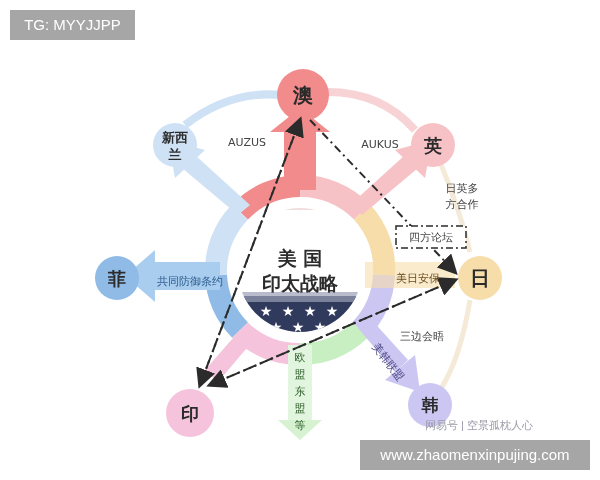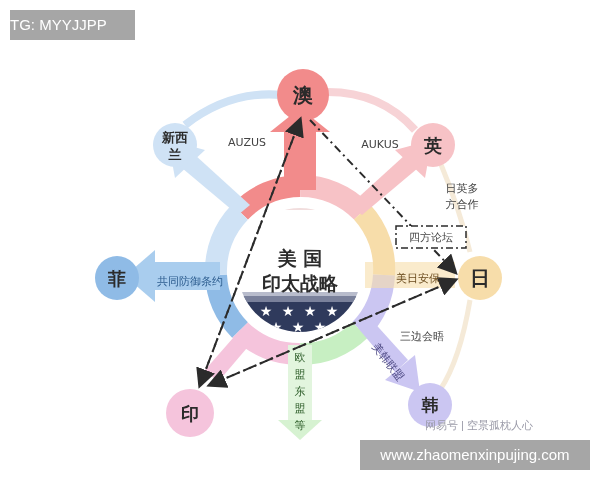--- a/index.html
+++ b/index.html
@@ -1,20 +1,20 @@
 <!DOCTYPE html>
 <html><head>
 <meta charset="utf-8">
 <style>
   html, body { margin:0; padding:0; }
   body { width:600px; height:480px; background:#ffffff; position:relative; overflow:hidden;
          font-family:"DejaVu Sans","Liberation Sans",sans-serif; }
   .tag { position:absolute; left:10px; top:10px; width:125px; height:30px; background:#a6a6a6;
          color:#ffffff; font-family:"Liberation Sans",sans-serif; font-size:15px; line-height:30px;
-         }
+         text-align:center; }
   .url { position:absolute; left:360px; top:440px; width:230px; height:30px; background:#a6a6a6;
          color:#ffffff; font-family:"Liberation Sans",sans-serif; font-size:15px; line-height:30px;
          text-align:center; }
   svg.diagram { position:absolute; left:0; top:0; }
   .node-text { font-weight:bold; fill:#2b2b2b; text-anchor:middle; dominant-baseline:central; }
   .lbl { fill:#444; font-size:11px; text-anchor:middle; dominant-baseline:central; }
   .wm { position:absolute; left:425px; top:418px; font-size:11px; color:#9a9aa8; font-family:Liberation Sans, sans-serif; }
 </style>
 </head>
 <body>

